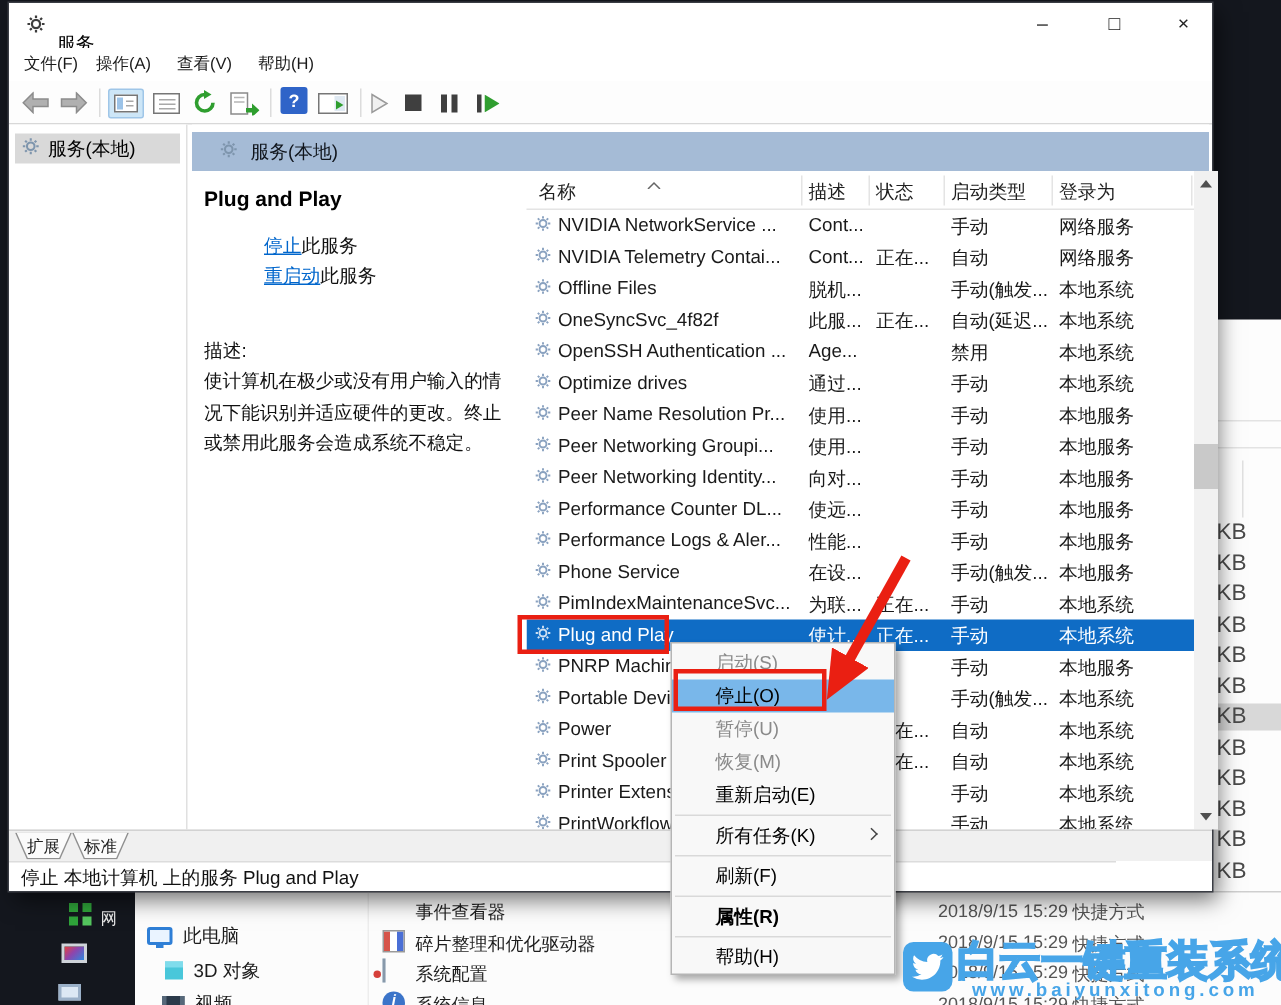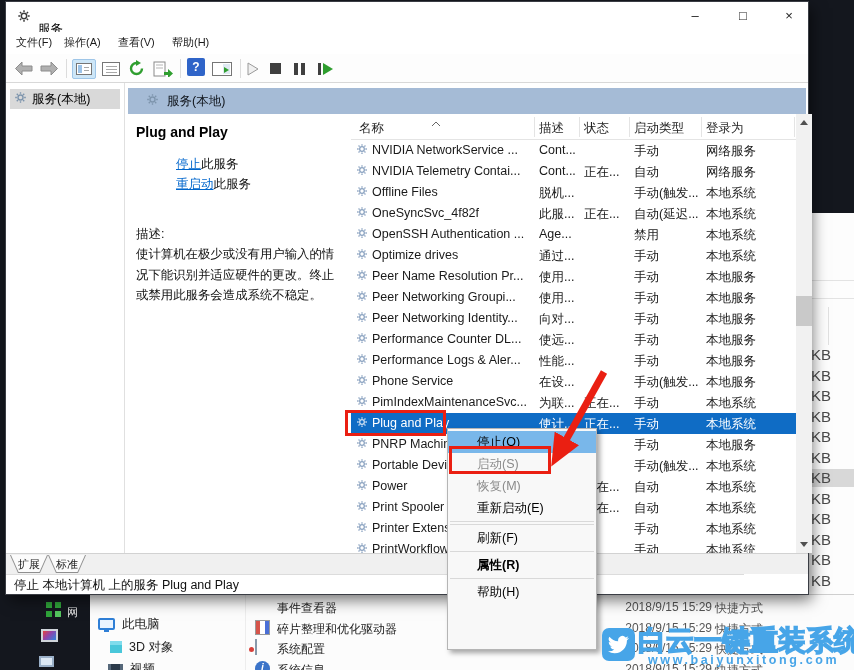--- a/index.html
+++ b/index.html
@@ -583,25 +583,27 @@
         <span class="shape"></span>
           <span class="shape in"></span>
           <span class="lbl">标准</span>
       </div>
     </div>
 
     <div id="statusbar">停止 本地计算机 上的服务 Plug and Play</div>
   </div>
 
   <div id="ctxmenu">
+      <div class="mi dis">启动(S)</div>
       <div class="mi hl">停止(O)</div>
-      <div class="mi dis">启动(S)</div>
+      <div class="mi dis">暂停(U)</div>
       <div class="mi dis">恢复(M)</div>
       <div class="mi">重新启动(E)</div>
       <div class="msep"></div>
+      <div class="mi">所有任务(K)<span class="sub"></span></div>
       <div class="msep"></div>
       <div class="mi">刷新(F)</div>
       <div class="msep"></div>
       <div class="mi bold">属性(R)</div>
       <div class="msep"></div>
       <div class="mi">帮助(H)</div>
     </div>
 
   <div id="watermark">
     <span id="wm-bird">

